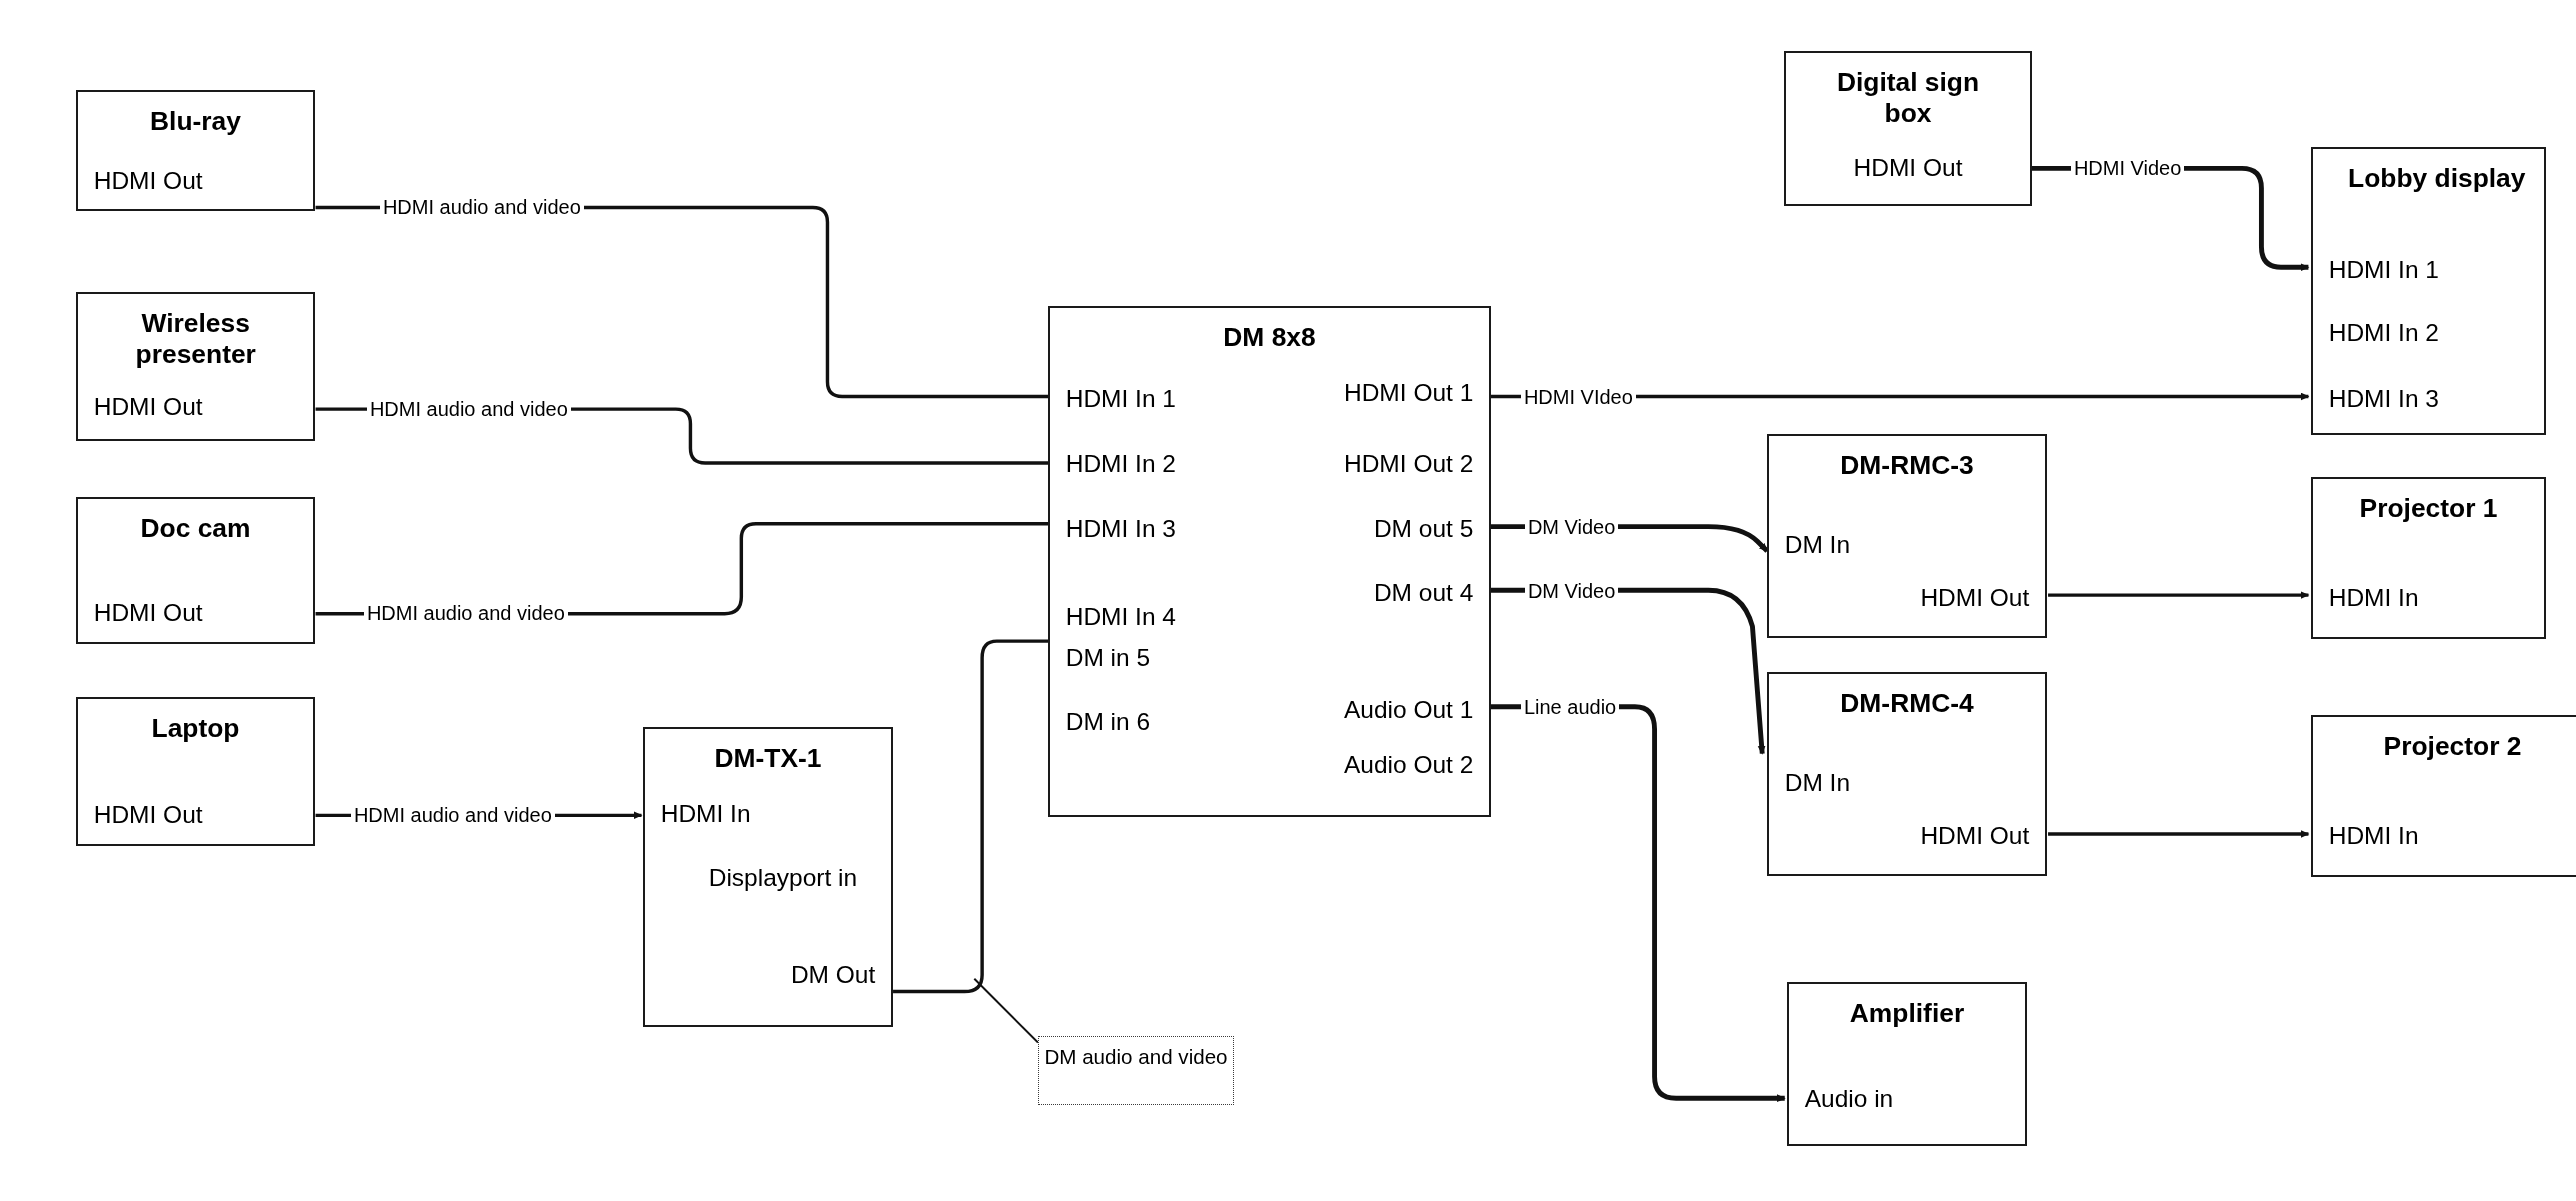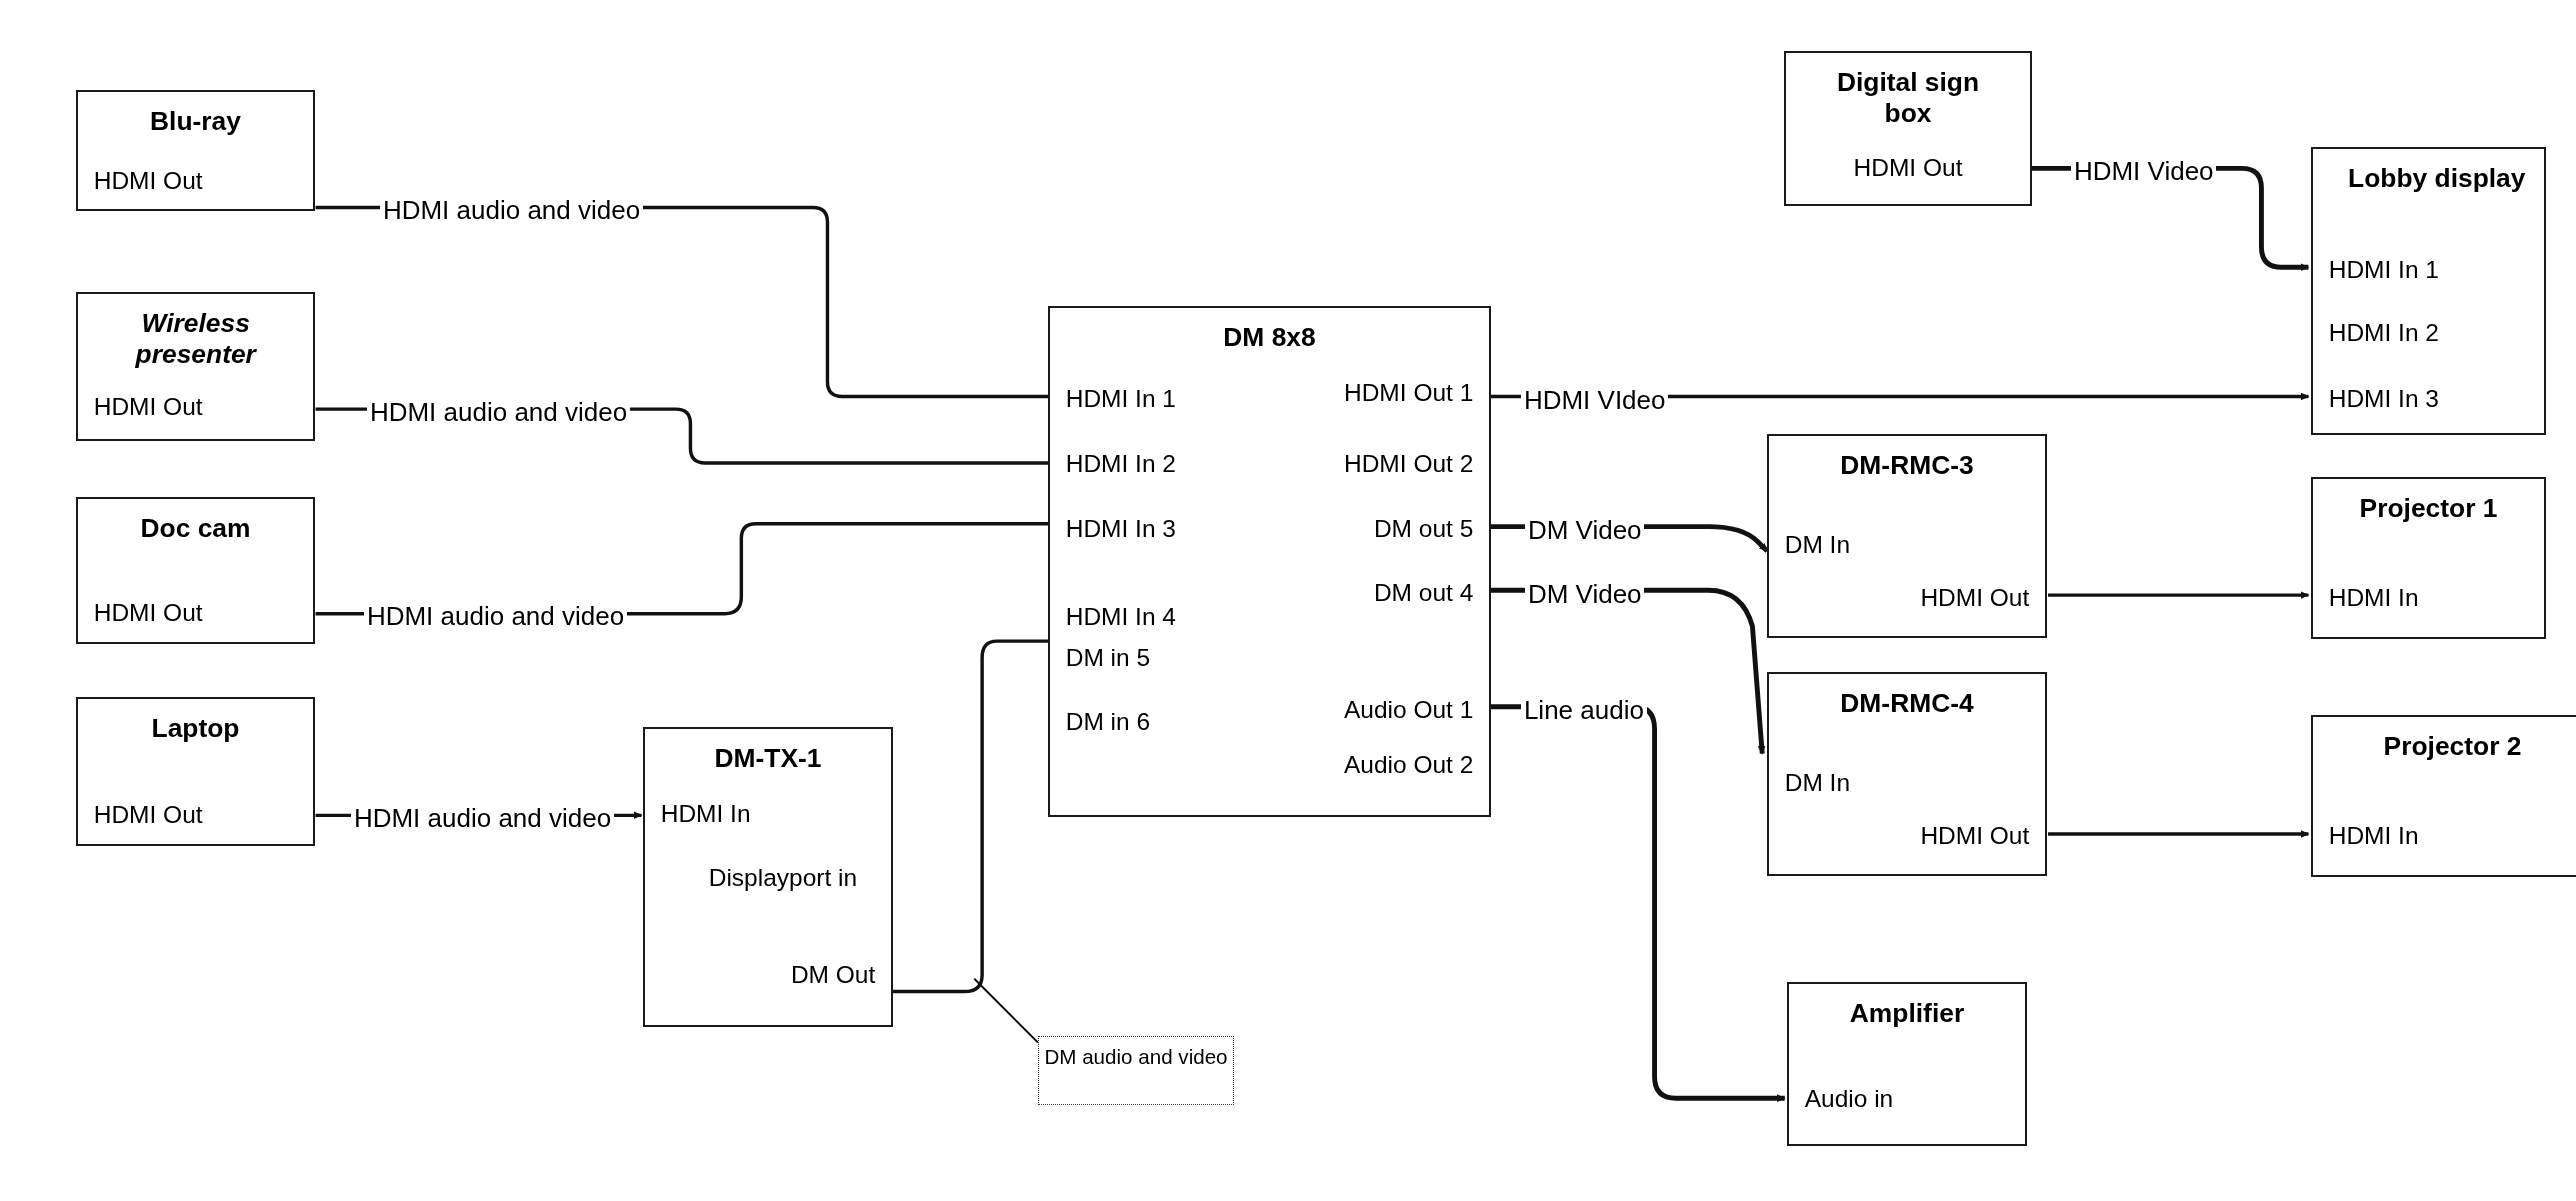--- a/index.html
+++ b/index.html
@@ -52,21 +52,21 @@
   .port.right {
     right: 15.7px;
   }
   .port.center {
     left: 0;
     right: 0;
     text-align: center;
   }
   .edge-label {
     position: absolute;
-    font-size: 26px;
+    font-size: 20px;
     color: #000000;
     background: #ffffff;
     white-space: nowrap;
     padding: 0 2.9px;
     line-height: 1.1;
   }
   .note-box {
     position: absolute;
     box-sizing: border-box;
     border: 1px dotted #3a3a3a;
@@ -118,21 +118,21 @@
       <path d="M1522,722 L1670,722 Q1690,722 1690,745 L1690,1100 Q1690,1122 1712,1122 L1823,1122" marker-end="url(#arrow)" stroke-width="5"></path>
     </g>
   </svg>
 
   <div class="node" style="left:76px; top:90px; width:239px; height:121px;">
     <div class="node-title">Blu-ray</div>
     <div class="port left" style="top:76px;">HDMI Out</div>
   </div>
 
   <div class="node" style="left:76px; top:292px; width:239px; height:149px;">
-    <div class="node-title" style="padding-left:25.5px; padding-right:25px;font-style:italic;">Wireless presenter</div>
+    <div class="node-title" style="padding-left:25.5px; padding-right:25px;">Wireless presenter</div>
     <div class="port left" style="top:100px;">HDMI Out</div>
   </div>
 
   <div class="node" style="left:76px; top:497px; width:239px; height:147px;">
     <div class="node-title">Doc cam</div>
     <div class="port left" style="top:101px;">HDMI Out</div>
   </div>
 
   <div class="node" style="left:76px; top:697px; width:239px; height:149px;">
     <div class="node-title">Laptop</div>

